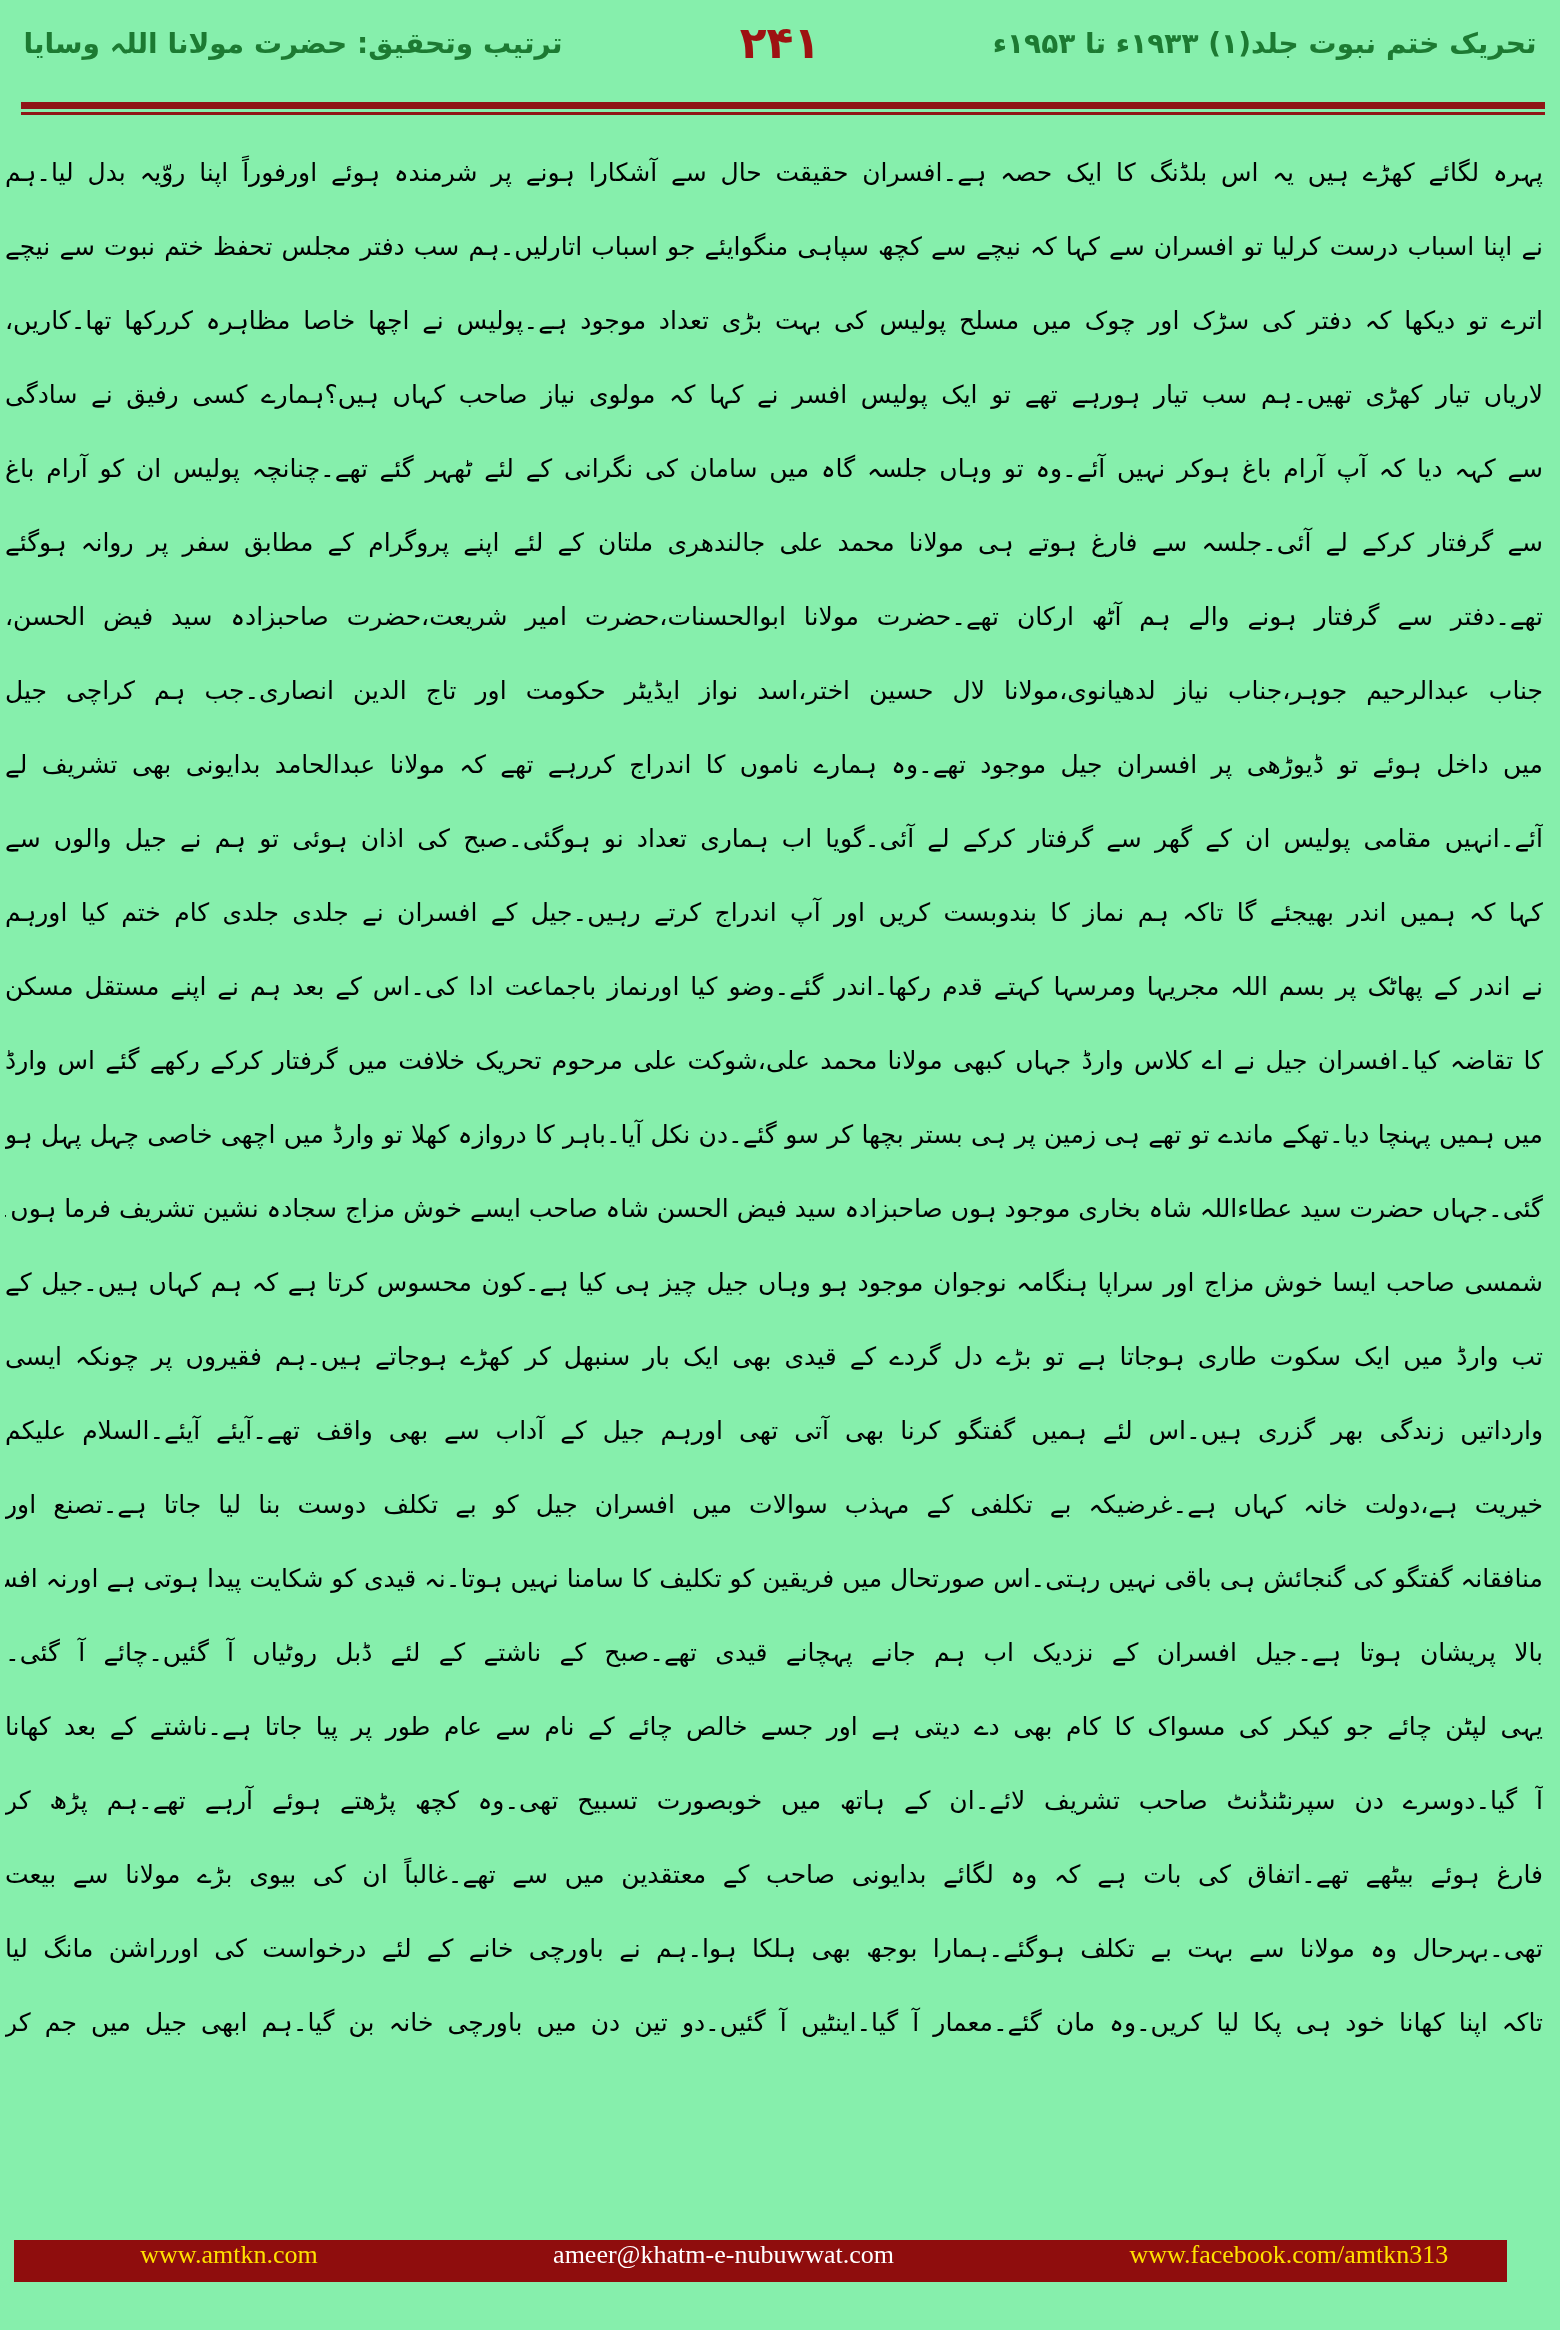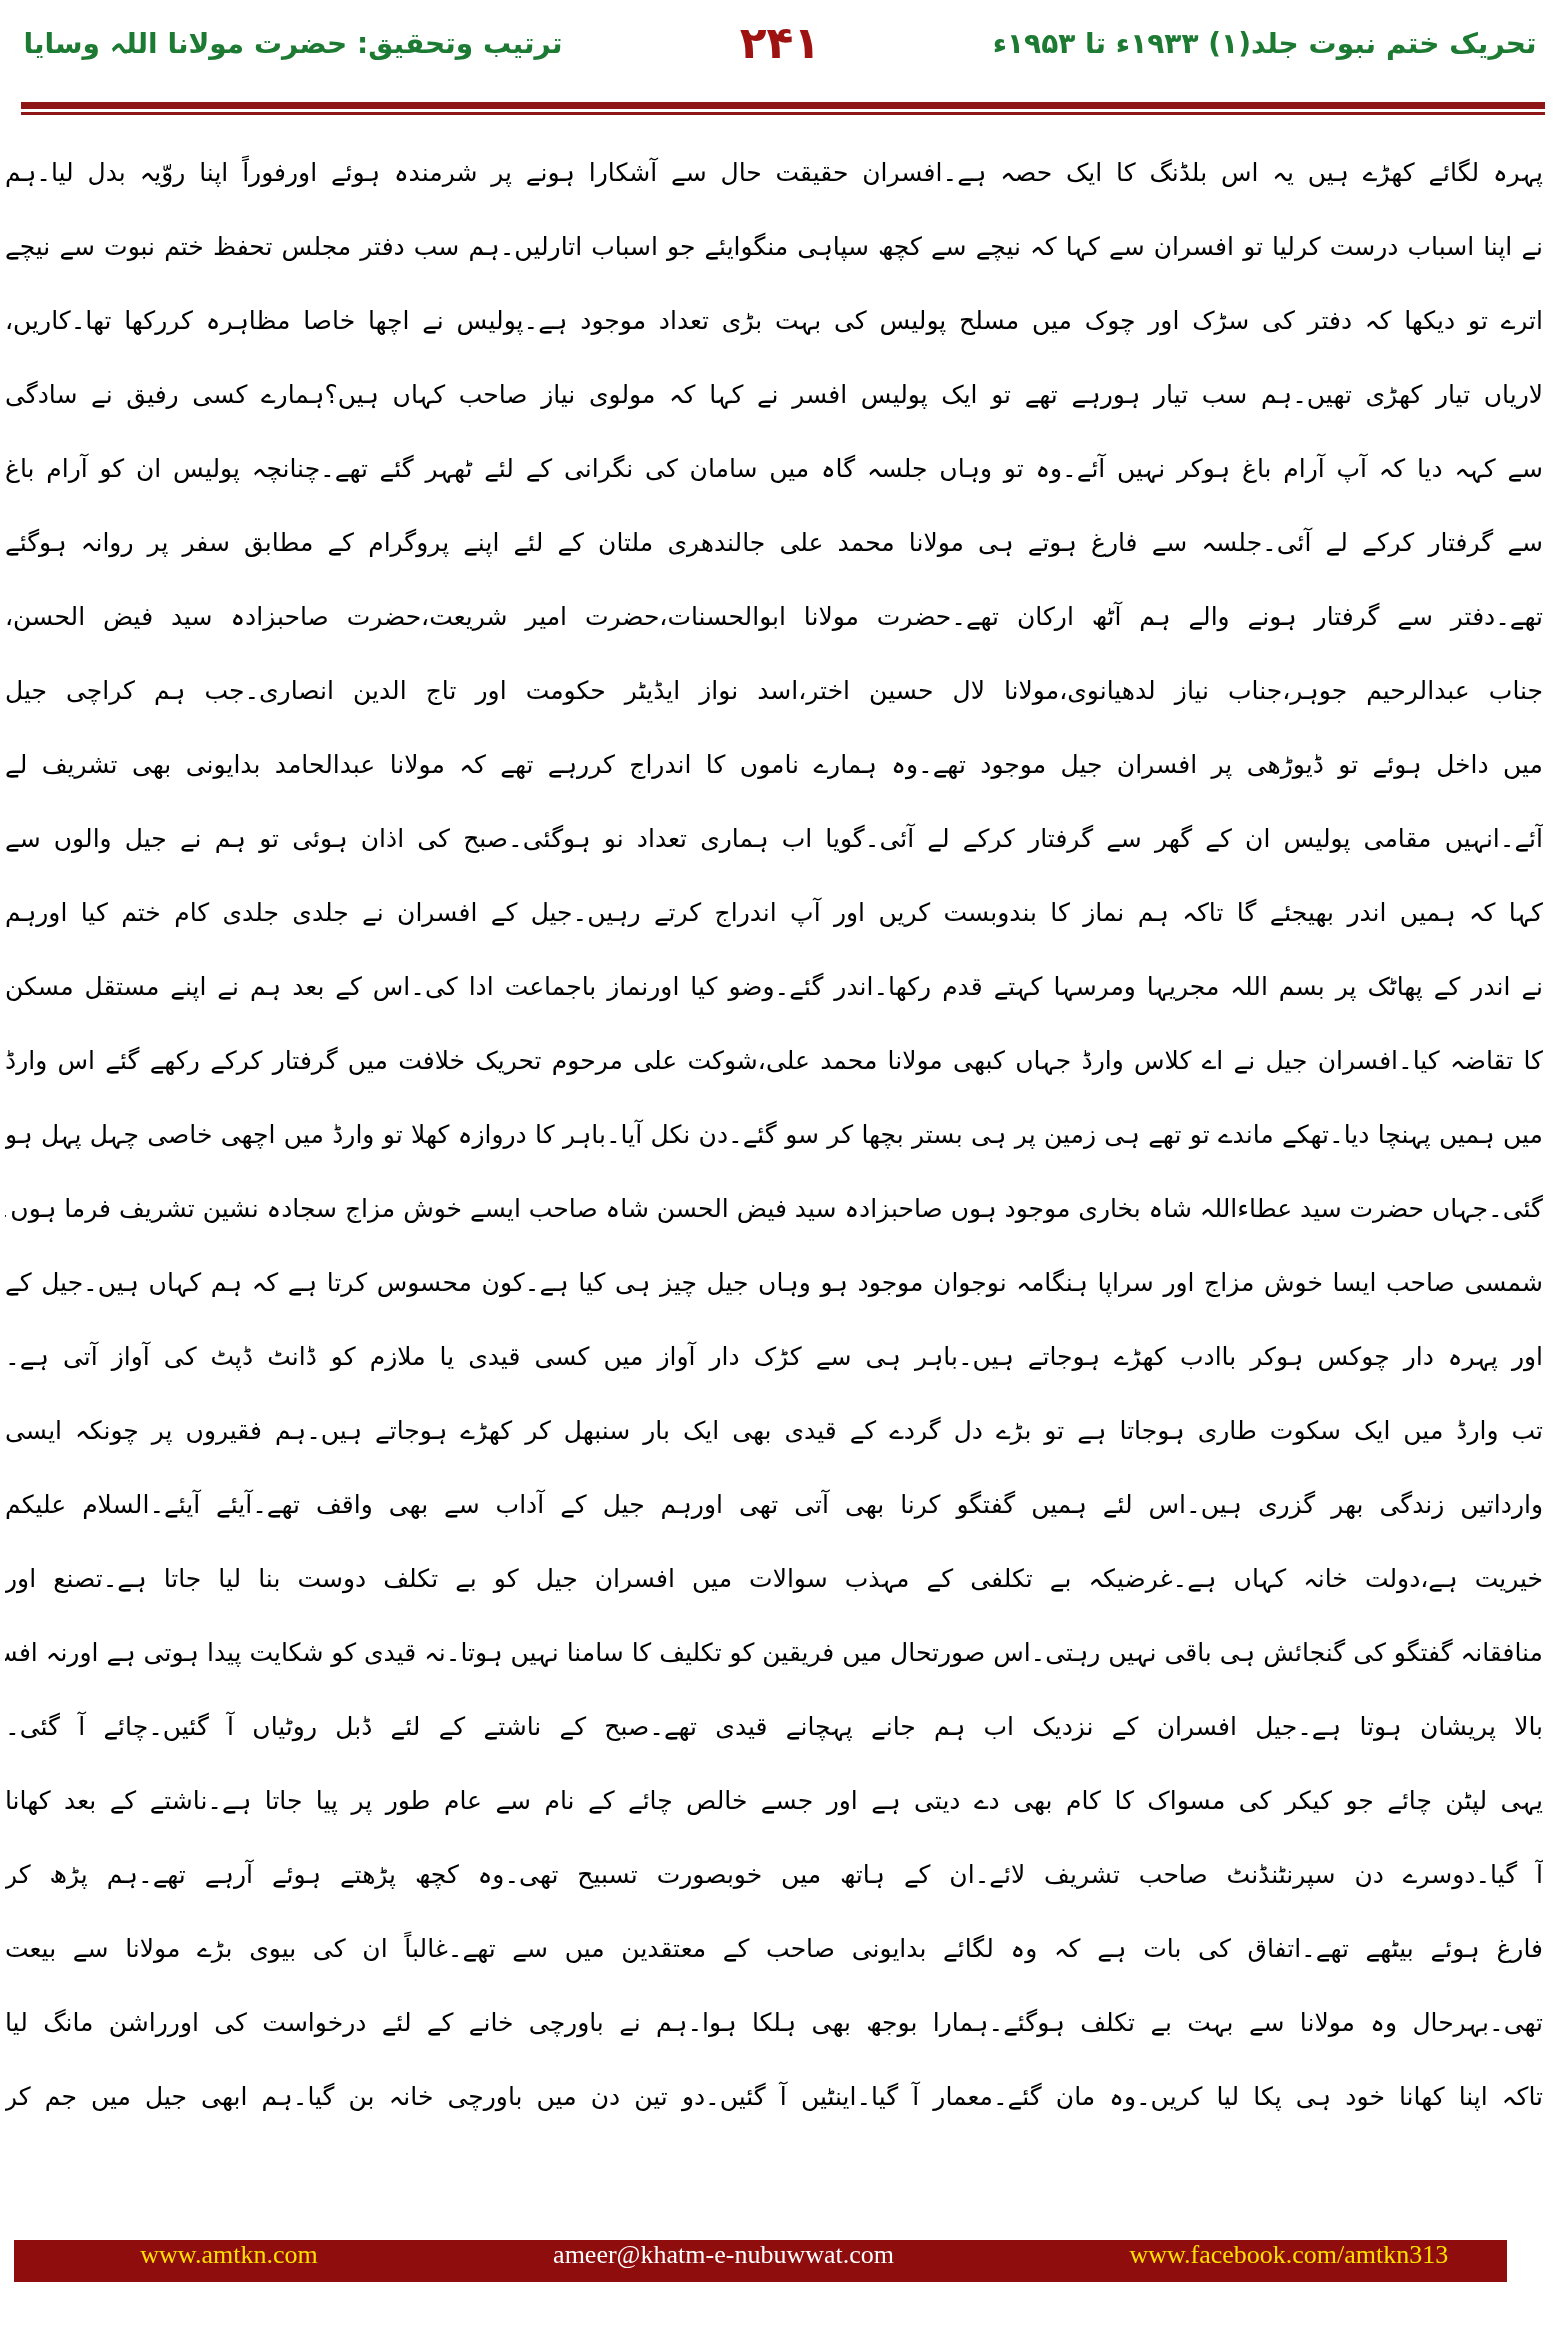--- a/index.html
+++ b/index.html
@@ -1,21 +1,21 @@
 <!DOCTYPE html>
 <html lang="ur" style="font-size:13.4px"><head>
 <meta charset="utf-8">
 <style>
   html, body { margin: 0; padding: 0; background: #e8e8e8; }
   .page {
     position: relative;
     width: 1560px;
     height: 2330px;
     margin: 0 auto;
-    background: #ffffff;
+    background: #86efac;
     overflow: hidden;
     font-family: "DejaVu Sans", sans-serif;
   }
   
   .hdr { position: absolute; top: 15px; left: 0; right: 0; height: 77px; }
   .hdr-left {
     position: absolute; left: 23.5px; top: 11.8px;
     direction: rtl; color: var(--green, #1c7a32);
     font-size: 28px; font-weight: bold; white-space: nowrap;
   }
@@ -92,21 +92,20 @@
     <div class="bl">تھے۔دفتر سے گرفتار ہونے والے ہم آٹھ ارکان تھے۔حضرت مولانا ابوالحسنات،حضرت امیر شریعت،حضرت صاحبزادہ سید فیض الحسن،</div>
     <div class="bl">جناب عبدالرحیم جوہر،جناب نیاز لدھیانوی،مولانا لال حسین اختر،اسد نواز ایڈیٹر حکومت اور تاج الدین انصاری۔جب ہم کراچی جیل</div>
     <div class="bl">میں داخل ہوئے تو ڈیوڑھی پر افسران جیل موجود تھے۔وہ ہمارے ناموں کا اندراج کررہے تھے کہ مولانا عبدالحامد بدایونی بھی تشریف لے</div>
     <div class="bl">آئے۔انہیں مقامی پولیس ان کے گھر سے گرفتار کرکے لے آئی۔گویا اب ہماری تعداد نو ہوگئی۔صبح کی اذان ہوئی تو ہم نے جیل والوں سے</div>
     <div class="bl">کہا کہ ہمیں اندر بھیجئے گا تاکہ ہم نماز کا بندوبست کریں اور آپ اندراج کرتے رہیں۔جیل کے افسران نے جلدی جلدی کام ختم کیا اورہم</div>
     <div class="bl">نے اندر کے پھاٹک پر بسم اللہ مجریہا ومرسہا کہتے قدم رکھا۔اندر گئے۔وضو کیا اورنماز باجماعت ادا کی۔اس کے بعد ہم نے اپنے مستقل مسکن</div>
     <div class="bl">کا تقاضہ کیا۔افسران جیل نے اے کلاس وارڈ جہاں کبھی مولانا محمد علی،شوکت علی مرحوم تحریک خلافت میں گرفتار کرکے رکھے گئے اس وارڈ</div>
     <div class="bl">میں ہمیں پہنچا دیا۔تھکے ماندے تو تھے ہی زمین پر ہی بستر بچھا کر سو گئے۔دن نکل آیا۔باہر کا دروازہ کھلا تو وارڈ میں اچھی خاصی چہل پہل ہو</div>
     <div class="bl">گئی۔جہاں حضرت سید عطاءاللہ شاہ بخاری موجود ہوں صاحبزادہ سید فیض الحسن شاہ صاحب ایسے خوش مزاج سجادہ نشین تشریف فرما ہوں۔</div>
     <div class="bl">شمسی صاحب ایسا خوش مزاج اور سراپا ہنگامہ نوجوان موجود ہو وہاں جیل چیز ہی کیا ہے۔کون محسوس کرتا ہے کہ ہم کہاں ہیں۔جیل کے</div>
-    <div class="bl">اور پہرہ دار چوکس ہوکر باادب کھڑے ہوجاتے ہیں۔باہر ہی سے کڑک دار آواز میں کسی قیدی یا ملازم کو ڈانٹ ڈپٹ کی آواز آتی ہے۔</div>
     <div class="bl">تب وارڈ میں ایک سکوت طاری ہوجاتا ہے تو بڑے دل گردے کے قیدی بھی ایک بار سنبھل کر کھڑے ہوجاتے ہیں۔ہم فقیروں پر چونکہ ایسی</div>
     <div class="bl">وارداتیں زندگی بھر گزری ہیں۔اس لئے ہمیں گفتگو کرنا بھی آتی تھی اورہم جیل کے آداب سے بھی واقف تھے۔آیئے آیئے۔السلام علیکم</div>
     <div class="bl">خیریت ہے،دولت خانہ کہاں ہے۔غرضیکہ بے تکلفی کے مہذب سوالات میں افسران جیل کو بے تکلف دوست بنا لیا جاتا ہے۔تصنع اور</div>
     <div class="bl">منافقانہ گفتگو کی گنجائش ہی باقی نہیں رہتی۔اس صورتحال میں فریقین کو تکلیف کا سامنا نہیں ہوتا۔نہ قیدی کو شکایت پیدا ہوتی ہے اورنہ افسر</div>
     <div class="bl">بالا پریشان ہوتا ہے۔جیل افسران کے نزدیک اب ہم جانے پہچانے قیدی تھے۔صبح کے ناشتے کے لئے ڈبل روٹیاں آ گئیں۔چائے آ گئی۔</div>
     <div class="bl">یہی لپٹن چائے جو کیکر کی مسواک کا کام بھی دے دیتی ہے اور جسے خالص چائے کے نام سے عام طور پر پیا جاتا ہے۔ناشتے کے بعد کھانا</div>
     <div class="bl">آ گیا۔دوسرے دن سپرنٹنڈنٹ صاحب تشریف لائے۔ان کے ہاتھ میں خوبصورت تسبیح تھی۔وہ کچھ پڑھتے ہوئے آرہے تھے۔ہم پڑھ کر</div>
     <div class="bl">فارغ ہوئے بیٹھے تھے۔اتفاق کی بات ہے کہ وہ لگائے بدایونی صاحب کے معتقدین میں سے تھے۔غالباً ان کی بیوی بڑے مولانا سے بیعت</div>
     <div class="bl">تھی۔بہرحال وہ مولانا سے بہت بے تکلف ہوگئے۔ہمارا بوجھ بھی ہلکا ہوا۔ہم نے باورچی خانے کے لئے درخواست کی اورراشن مانگ لیا</div>
     <div class="bl">تاکہ اپنا کھانا خود ہی پکا لیا کریں۔وہ مان گئے۔معمار آ گیا۔اینٹیں آ گئیں۔دو تین دن میں باورچی خانہ بن گیا۔ہم ابھی جیل میں جم کر</div>

